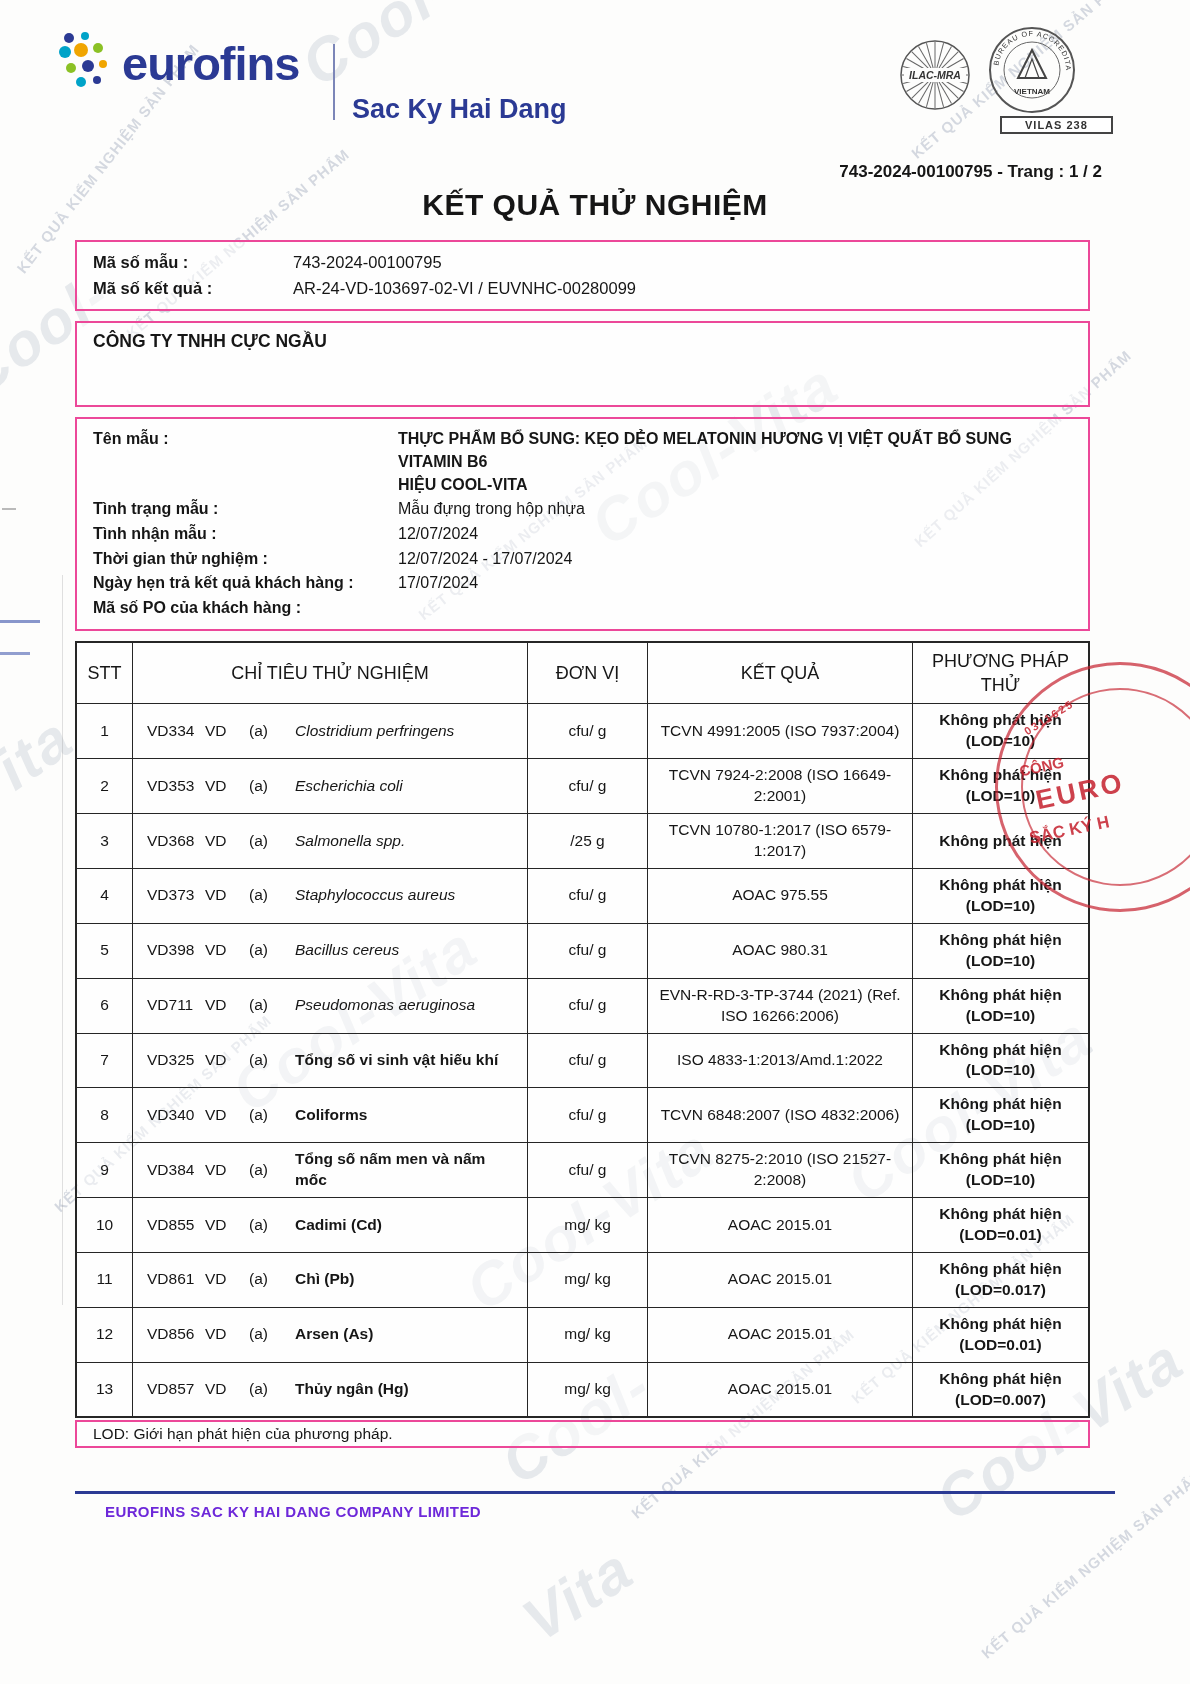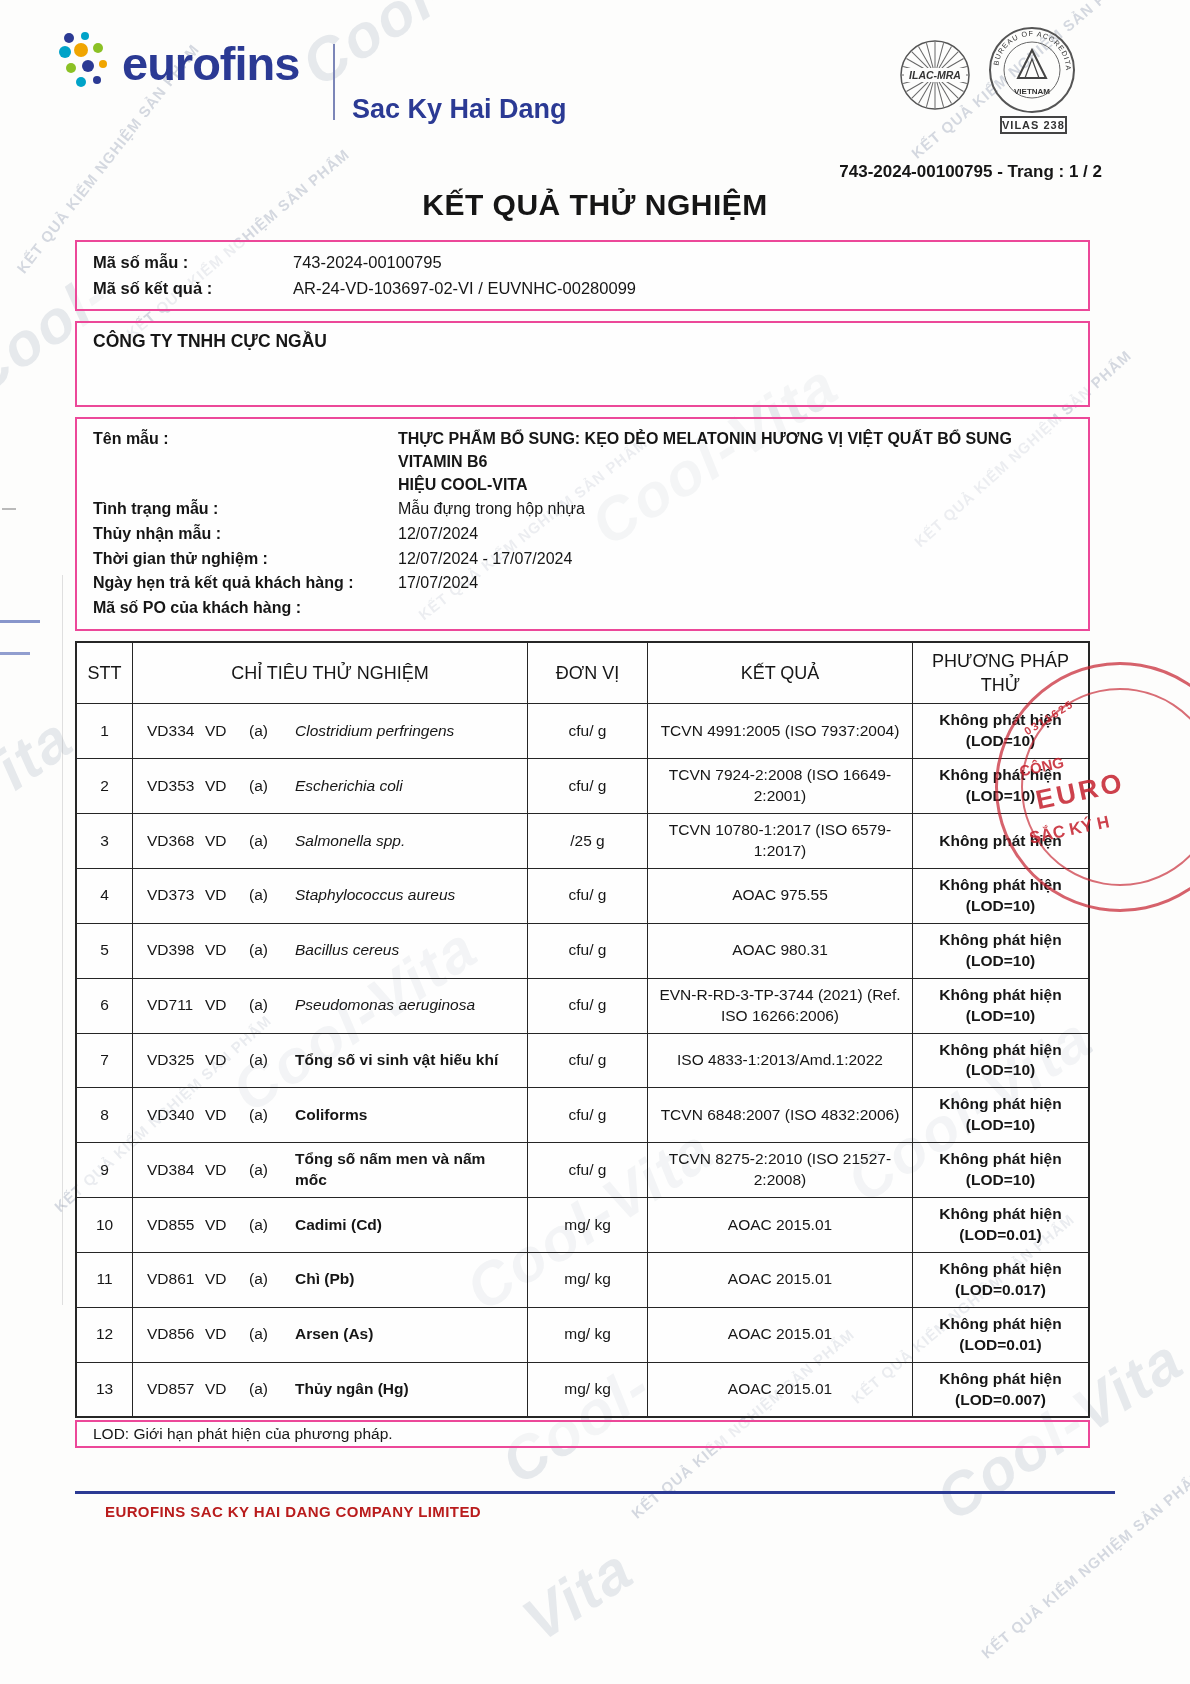--- a/index.html
+++ b/index.html
@@ -14,21 +14,21 @@
 
   
   .logo-dots{position:absolute;left:55px;top:28px;z-index:2}
   .brandname{position:absolute;left:122px;top:36px;font-size:47px;font-weight:bold;
              color:#2b3a94;letter-spacing:-1px;z-index:2}
   .logo-divider{position:absolute;left:333px;top:44px;width:2px;height:76px;background:#7c86b8;z-index:2}
   .subbrand{position:absolute;left:352px;top:94px;font-size:27px;font-weight:bold;color:#2b3a94;z-index:2}
   .seal{position:absolute;z-index:2}
   .seal-ilac{left:898px;top:38px}
   .seal-boa{left:988px;top:26px}
-  .vilas{position:absolute;left:1000px;top:116px;border:2px solid #444;padding:1px 0;
+  .vilas{position:absolute;left:1000px;top:116px;border:2px solid #444;padding:1px 23px;
          font-size:11px;font-weight:bold;color:#333;background:#fff;z-index:2;letter-spacing:1px}
   .refline{position:absolute;top:162px;right:88px;font-size:17px;font-weight:bold;z-index:2}
   .title{position:absolute;top:188px;left:0;width:100%;text-align:center;font-size:30px;
          font-weight:bold;letter-spacing:.5px;z-index:2}
 
   
   .content{position:absolute;left:75px;top:240px;width:1015px;z-index:1}
   .box{border:2px solid #ec4899;background:rgba(255,255,255,.55);margin-bottom:10px;padding:8px 16px}
   .inforow{display:grid;grid-template-columns:200px 1fr;line-height:1.55;font-size:16.5px}
   .inforow .lbl{font-weight:bold}
@@ -64,21 +64,21 @@
   .stamp .ring2{position:absolute;inset:26px;border:2px solid rgba(196,32,45,.65);border-radius:50%}
   .stamp span{position:absolute;font-weight:bold;white-space:nowrap}
   .s-arc{left:42px;top:36px;font-size:11px;transform:rotate(-20deg);letter-spacing:2px}
   .s-1{left:30px;top:80px;font-size:15px}
   .s-2{left:40px;top:106px;font-size:27px;letter-spacing:3px}
   .s-3{left:26px;top:147px;font-size:17px}
 
   
   .footer-line{position:absolute;left:75px;top:1491px;width:1040px;height:3px;background:#2b3a94;z-index:2}
   .footer-text{position:absolute;left:105px;top:1503px;font-size:15px;font-weight:bold;
-               color:#b91c1c;letter-spacing:.4px;z-index:2}
+               color:#6d28d9;letter-spacing:.4px;z-index:2}
 
   
   .artifact{position:absolute;z-index:1;pointer-events:none}
   .a1{left:0;top:620px;width:40px;height:3px;background:#4a5fb0;opacity:.65}
   .a2{left:0;top:652px;width:30px;height:3px;background:#4a5fb0;opacity:.6}
   .a3{left:62px;top:575px;width:1px;height:730px;background:#888;opacity:.25}
   .a4{left:2px;top:508px;width:14px;height:2px;background:#777;opacity:.5}
 </style>
 </head>
 <body>
@@ -188,21 +188,21 @@
           <div class="samplerow" data-name="sample-info-row">
             <span class="lbl" data-name="sample-info-label">Tên mẫu :</span>
             <span class="val strong" data-name="sample-info-value">THỰC PHẨM BỔ SUNG: KẸO DẺO MELATONIN HƯƠNG VỊ VIỆT QUẤT BỔ SUNG VITAMIN B6
 HIỆU COOL-VITA</span>
           </div>
           <div class="samplerow" data-name="sample-info-row">
             <span class="lbl" data-name="sample-info-label">Tình trạng mẫu :</span>
             <span class="val" data-name="sample-info-value">Mẫu đựng trong hộp nhựa</span>
           </div>
           <div class="samplerow" data-name="sample-info-row">
-            <span class="lbl" data-name="sample-info-label">Thủy nhận mẫu :</span>
+            <span class="lbl" data-name="sample-info-label">Tình nhận mẫu :</span>
             <span class="val" data-name="sample-info-value">12/07/2024</span>
           </div>
           <div class="samplerow" data-name="sample-info-row">
             <span class="lbl" data-name="sample-info-label">Thời gian thử nghiệm :</span>
             <span class="val" data-name="sample-info-value">12/07/2024 - 17/07/2024</span>
           </div>
           <div class="samplerow" data-name="sample-info-row">
             <span class="lbl" data-name="sample-info-label">Ngày hẹn trả kết quả khách hàng :</span>
             <span class="val" data-name="sample-info-value">17/07/2024</span>
           </div>

